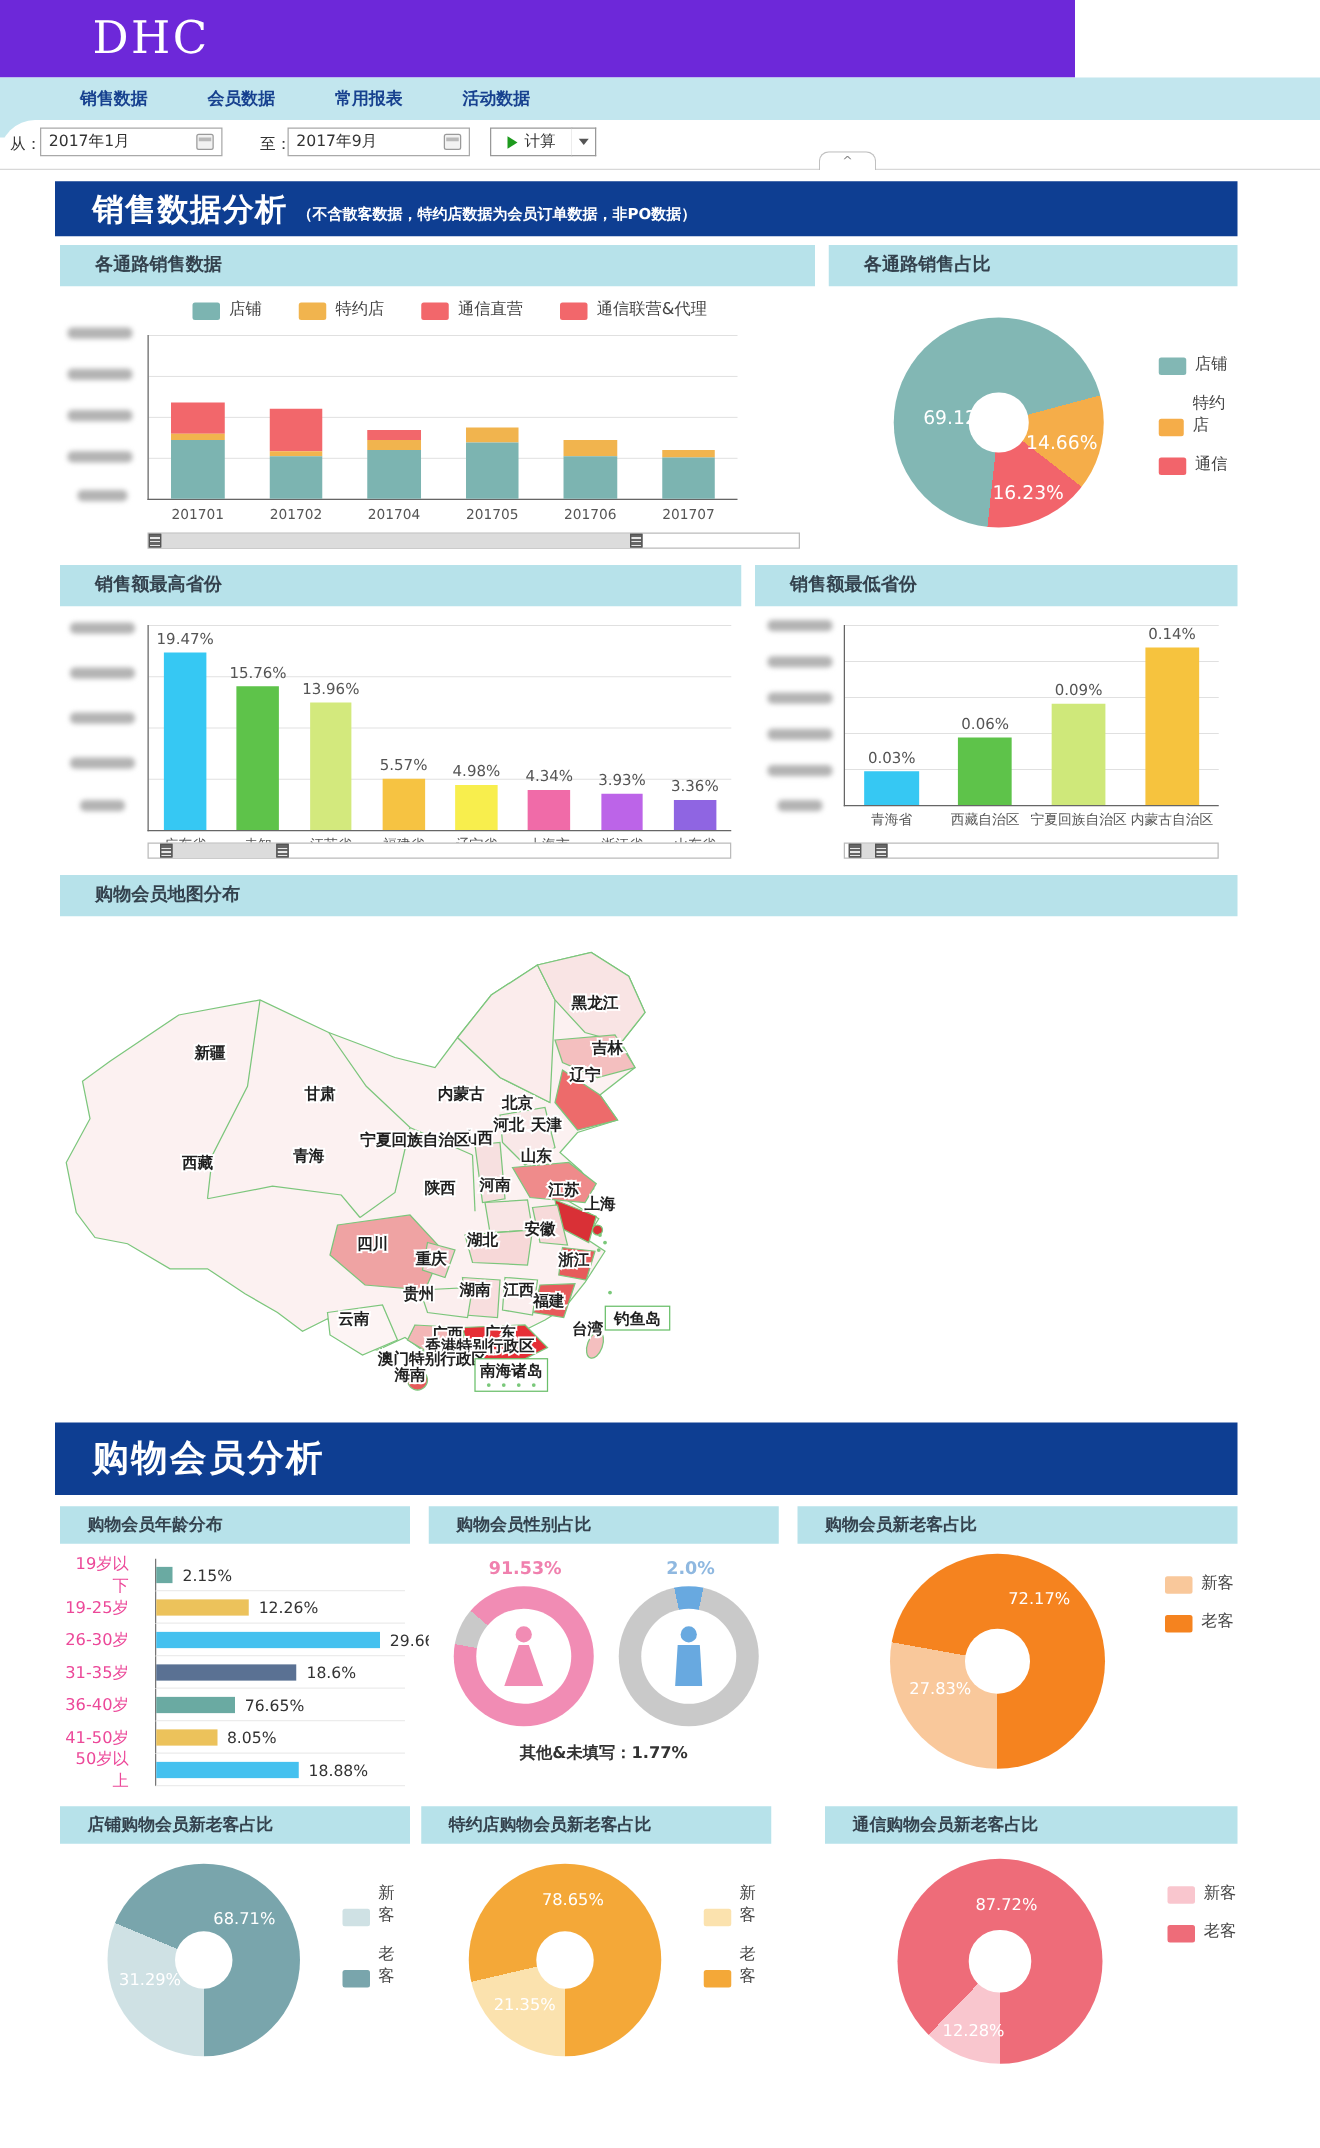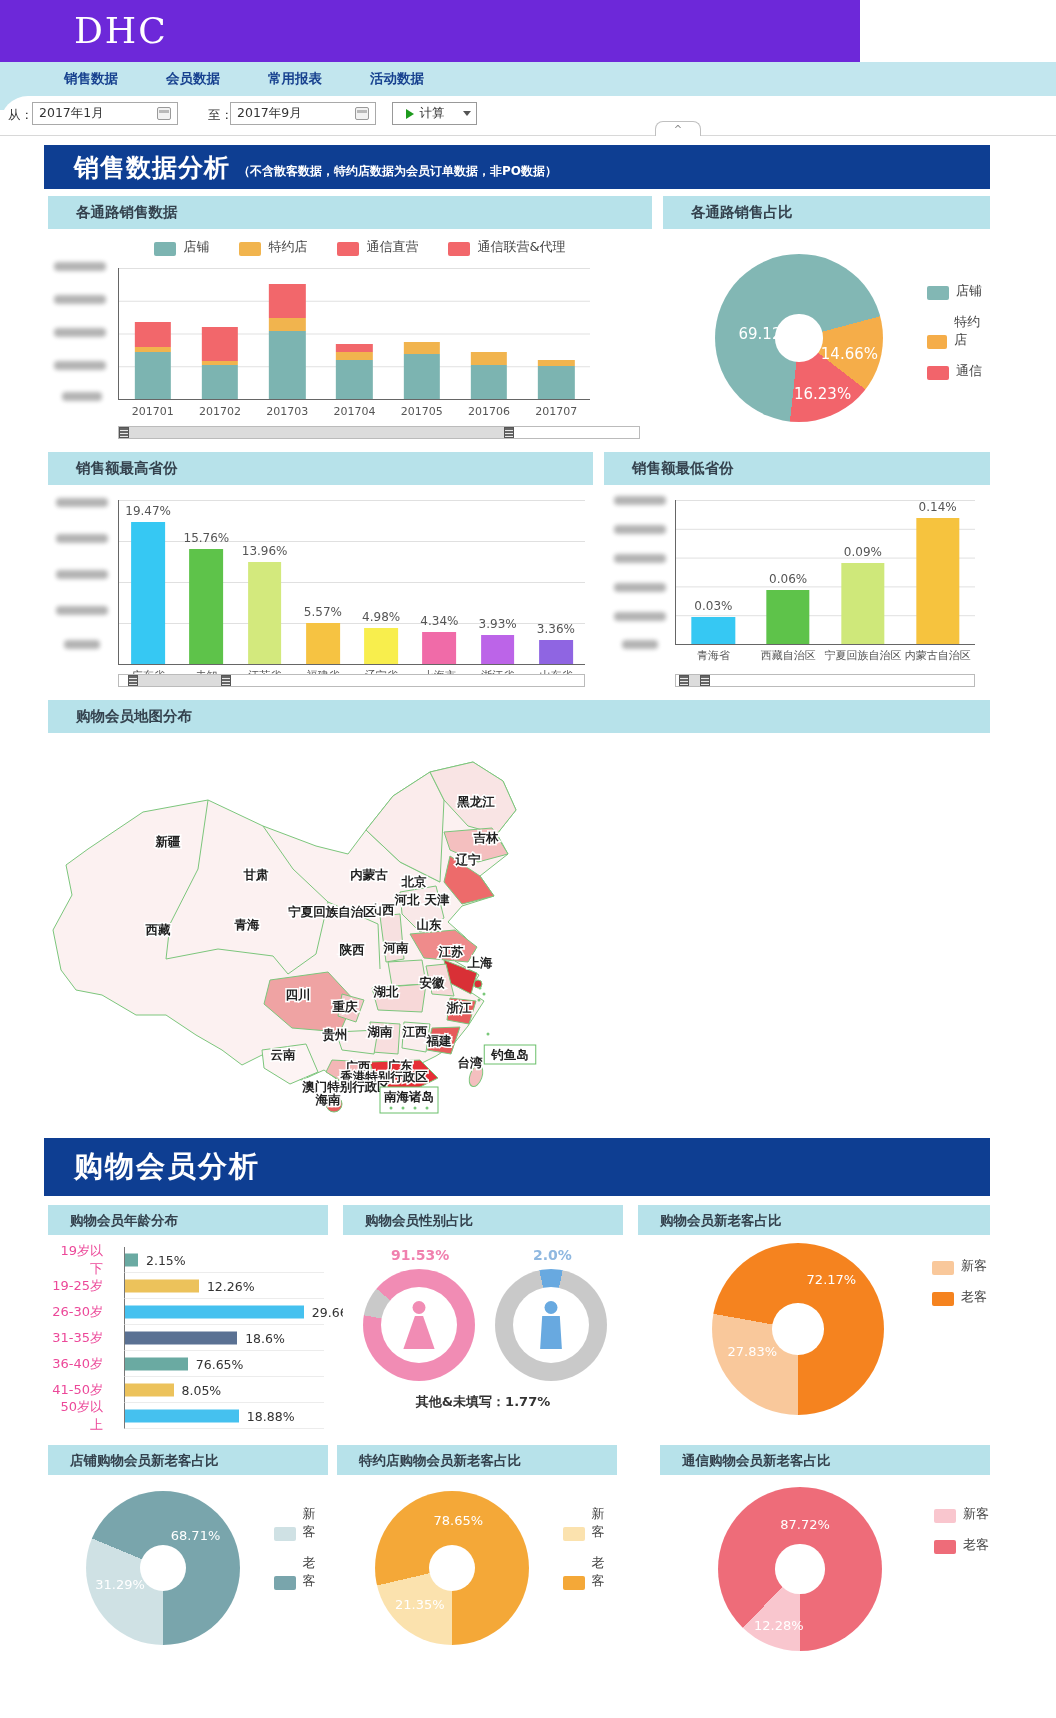--- a/index.html
+++ b/index.html
@@ -169,28 +169,20 @@
         </div>
         <div class="xcat">201701</div>
       </div>
       <div class="slot">
         <div class="stack">
           <div class="seg" style="height: 26.25%; background: rgb(124, 180, 177);"></div>
           <div class="seg" style="height: 3%; background: rgb(241, 180, 78);"></div>
           <div class="seg" style="height: 25.5%; background: rgb(242, 103, 107);"></div>
         </div>
         <div class="xcat">201702</div>
-      </div>
-      <div class="slot">
-        <div class="stack">
-          <div class="seg" style="height: 51.75%; background: rgb(124, 180, 177);"></div>
-          <div class="seg" style="height: 10.25%; background: rgb(241, 180, 78);"></div>
-          <div class="seg" style="height: 26%; background: rgb(242, 103, 107);"></div>
-        </div>
-        <div class="xcat">201703</div>
       </div>
       <div class="slot">
         <div class="stack">
           <div class="seg" style="height: 30%; background: rgb(124, 180, 177);"></div>
           <div class="seg" style="height: 5.75%; background: rgb(241, 180, 78);"></div>
           <div class="seg" style="height: 6.25%; background: rgb(242, 103, 107);"></div>
         </div>
         <div class="xcat">201704</div>
       </div>
       <div class="slot">

